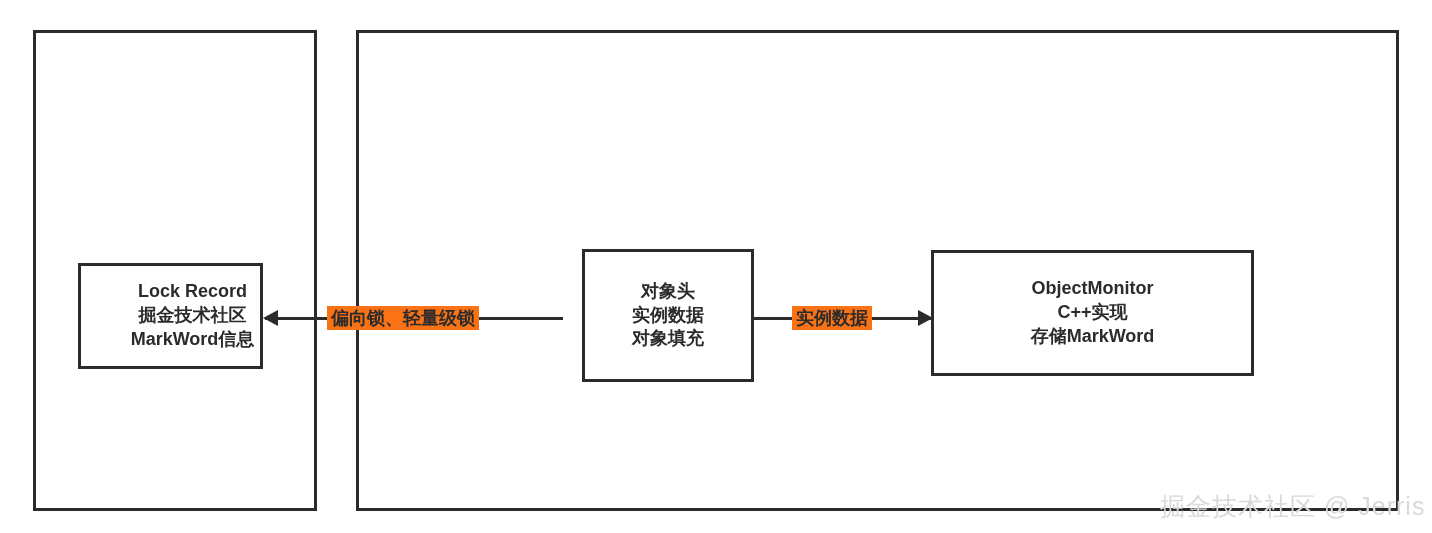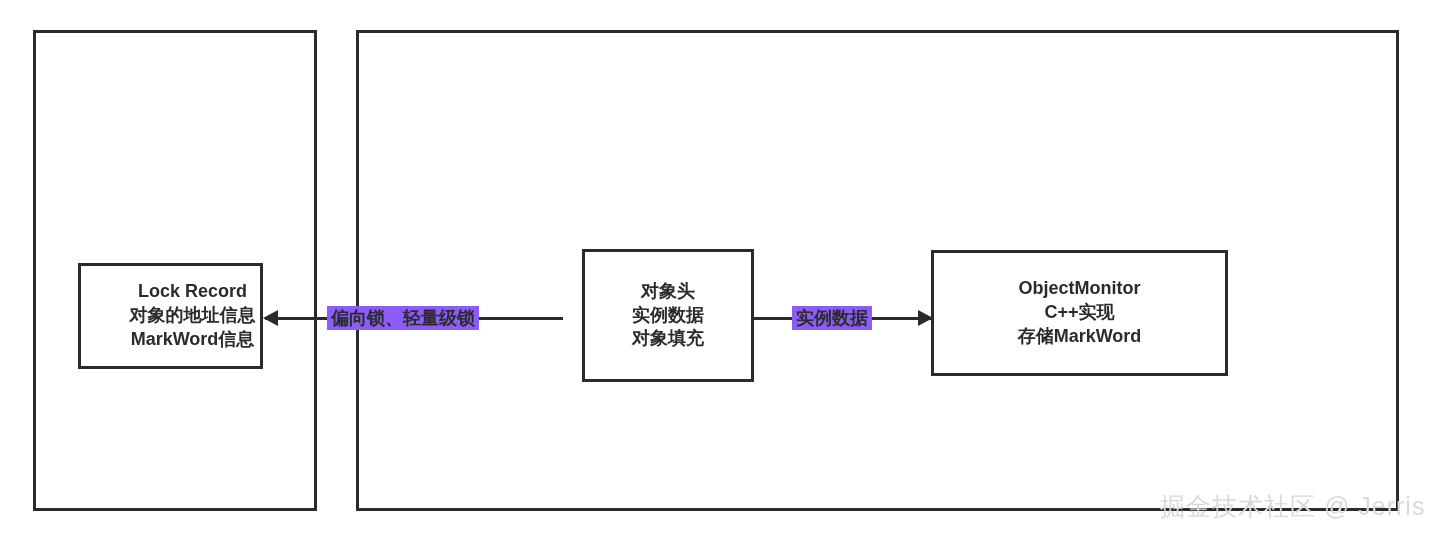--- a/index.html
+++ b/index.html
@@ -42,21 +42,21 @@
   }
   .node .line {
     display: block;
     line-height: 1.32;
     white-space: nowrap;
     text-align: center;
   }
 
   #node-lock-record { left: 78px;  top: 263px; width: 185px; height: 106px; font-size: 18px; padding-left: 44px; }
   #node-object      { left: 582px; top: 249px; width: 172px; height: 133px; font-size: 18px; }
-  #node-monitor     { left: 931px; top: 250px; width: 297px; height: 126px; font-size: 18px; }
+  #node-monitor     { left: 931px; top: 250px; width: 323px; height: 126px; font-size: 18px; }
 
   
   .arrow-line {
     position: absolute;
     height: 3px;
     background: #2b2b2b;
     z-index: 2;
   }
   .arrow-head {
     position: absolute;
@@ -75,21 +75,21 @@
     border-left: 15px solid #2b2b2b;
   }
 
   #arrow1-line { left: 265px; top: 317px; width: 298px; }
   #arrow1-head { left: 263px; top: 310px; }
   #arrow2-line { left: 733px; top: 317px; width: 200px; }
   #arrow2-head { left: 918px; top: 310px; }
 
   .arrow-label {
     position: absolute;
-    background: #8b5cf6;
+    background: #f97316;
     color: #2b2b2b;
     font-weight: bold;
     font-size: 18px;
     line-height: 1;
     padding: 3px 4px;
     white-space: nowrap;
     z-index: 4;
   }
   #arrow1-label { left: 327px; top: 306px; }
   #arrow2-label { left: 792px; top: 306px; }
@@ -117,21 +117,21 @@
   <div id="arrow1-line" class="arrow-line"></div>
   <div id="arrow1-head" class="arrow-head left"></div>
   <div id="arrow1-label" class="arrow-label">偏向锁、轻量级锁</div>
 
   <div id="arrow2-line" class="arrow-line"></div>
   <div id="arrow2-head" class="arrow-head right"></div>
   <div id="arrow2-label" class="arrow-label">实例数据</div>
 
   <div id="node-lock-record" class="node">
     <span class="line">Lock Record</span>
-    <span class="line">对象的地址信息</span>
+    <span class="line">掘金技术社区</span>
     <span class="line">MarkWord信息</span>
   </div>
 
   <div id="node-object" class="node">
     <span class="line">对象头</span>
     <span class="line">实例数据</span>
     <span class="line">对象填充</span>
   </div>
 
   <div id="node-monitor" class="node">

